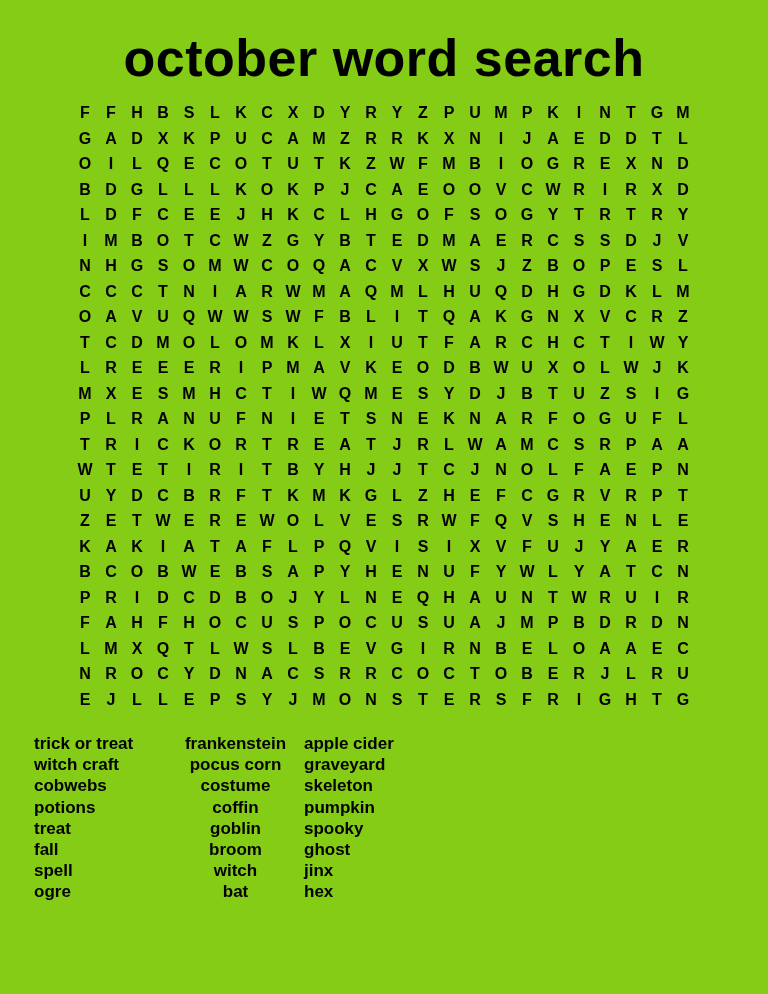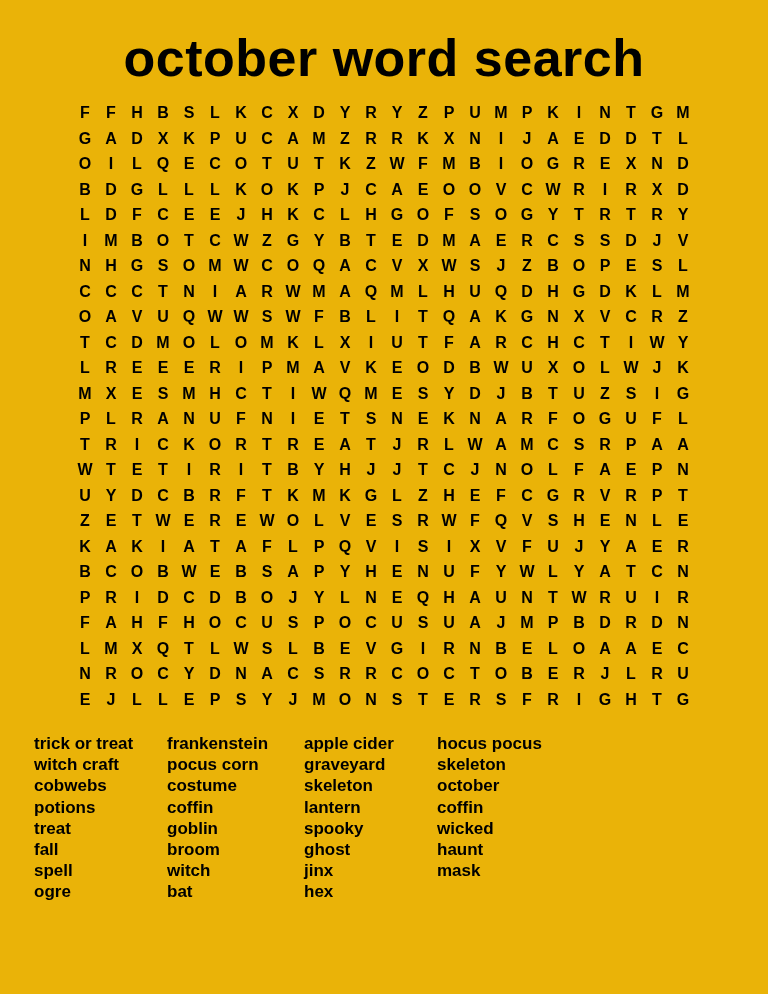--- a/index.html
+++ b/index.html
@@ -4,21 +4,21 @@
 <style>
   html, body {
     margin: 0;
     padding: 0;
     background: #ffffff;
   }
   .page {
     position: relative;
     width: 768px;
     height: 994px;
-    background: #eab308;
+    background: #84cc16;
     color: #000000;
     font-family: "Liberation Sans", "DejaVu Sans", sans-serif;
     overflow: hidden;
   }
   .page-title {
     margin: 0;
     padding-top: 28px;
     height: 60px;
     line-height: 60px;
     font-size: 52px;
@@ -45,21 +45,21 @@
   }
   .word-list {
     display: flex;
     margin-top: 21px;
     padding-left: 34px;
     box-sizing: border-box;
     width: 768px;
   }
   .word-col { flex: 0 0 auto; }
   .word-col:nth-child(1) { width: 133px; }
-  .word-col:nth-child(2) { width: 137px; }
+  .word-col:nth-child(2) { width: 137px; text-align: center; }
   .word-col:nth-child(3) { width: 133px; }
   .word-col:nth-child(4) { width: 137px; }
   .word-col:nth-child(5) { width: auto; }
   .word {
     font-size: 17px;
     font-weight: 700;
     line-height: 21.2px;
     white-space: nowrap;
   }
 </style>
@@ -714,29 +714,20 @@
         <div class="word">coffin</div>
         <div class="word">goblin</div>
         <div class="word">broom</div>
         <div class="word">witch</div>
         <div class="word">bat</div>
       </div>
       <div class="word-col">
         <div class="word">apple cider</div>
         <div class="word">graveyard</div>
         <div class="word">skeleton</div>
-        <div class="word">lantern</div>
+        <div class="word">pumpkin</div>
         <div class="word">spooky</div>
         <div class="word">ghost</div>
         <div class="word">jinx</div>
         <div class="word">hex</div>
       </div>
-      <div class="word-col">
-        <div class="word">hocus pocus</div>
-        <div class="word">skeleton</div>
-        <div class="word">october</div>
-        <div class="word">coffin</div>
-        <div class="word">wicked</div>
-        <div class="word">haunt</div>
-        <div class="word">mask</div>
-      </div>
     </div>
 </div>
 
 </body></html>

